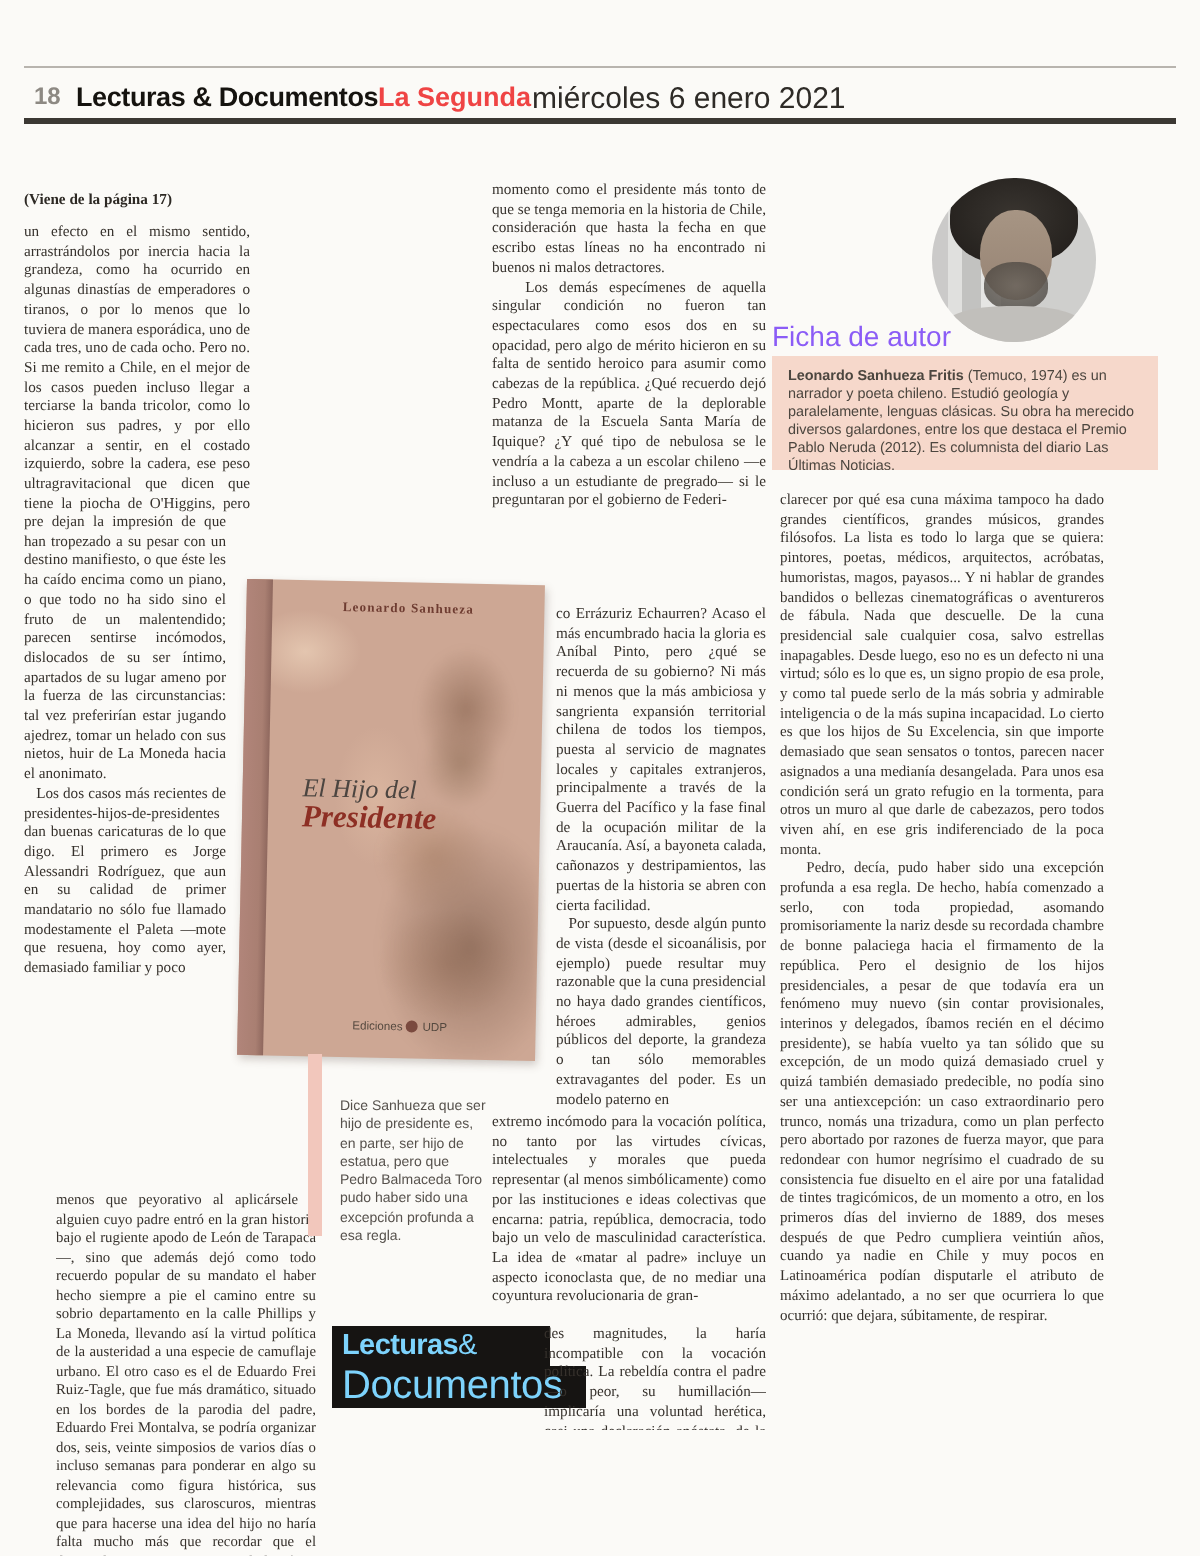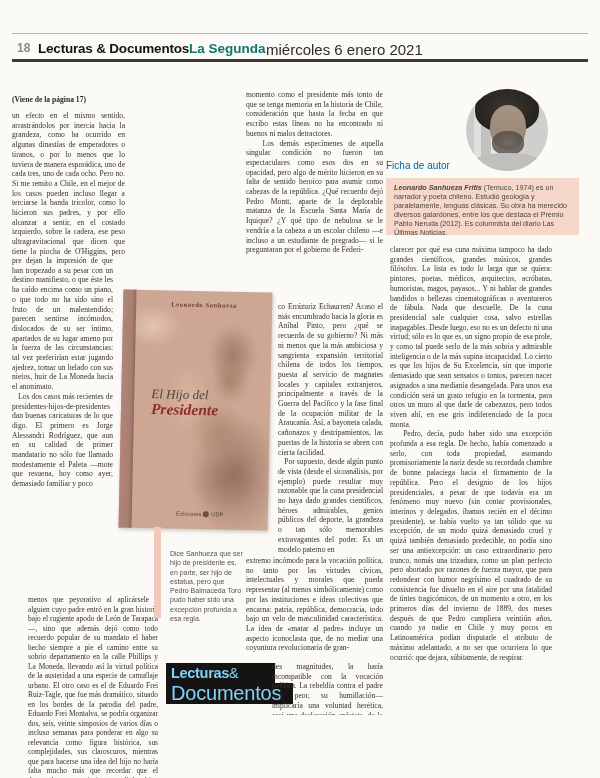--- a/index.html
+++ b/index.html
@@ -5,21 +5,21 @@
   html,body{margin:0;padding:0;}
   body{background:#e9e7e3;font-family:"Liberation Serif", serif;}
   #page{position:relative;width:600px;height:778px;background:#fbfaf7;margin:0 auto;overflow:hidden;}
 
   
   .rule-thin{position:absolute;left:12px;top:33px;width:576px;height:1px;background:#b8b4ae;}
   .rule-thick{position:absolute;left:12px;top:59px;width:576px;height:3px;background:#3b3833;}
   .hdr{position:absolute;top:41px;font-family:"Liberation Sans",sans-serif;white-space:nowrap;}
   .hdr-num{left:17px;font-size:12px;font-weight:bold;color:#8d8983;}
   .hdr-section{left:38px;font-size:13.5px;font-weight:bold;color:#15130f;letter-spacing:-0.2px;}
-  .hdr-brand{left:189px;font-size:13.5px;font-weight:bold;color:#0f766e;}
+  .hdr-brand{left:189px;font-size:13.5px;font-weight:bold;color:#ef4444;}
   .hdr-date{left:266px;font-size:15px;color:#2e2b27;}
 
   
   .copy{position:absolute;font-size:7.6px;line-height:9.7px;color:#36312c;text-align:justify;
         white-space:pre-line;overflow:hidden;hyphens:auto;}
   .note{position:absolute;left:12px;top:95px;font-size:7.6px;font-weight:bold;color:#2d2924;}
 
   .c1a{left:12px;top:111px;width:113px;height:145px;}
   .c1b{left:12px;top:256px;width:101px;height:291px;}
   .c1c{left:28px;top:547px;width:130px;height:210px;font-size:7.4px;line-height:9.5px;margin-top:48px;}
@@ -77,25 +77,25 @@
         background:radial-gradient(#3a3026,#241d15 75%);}
   .photo .pface{position:absolute;left:24px;top:16px;width:36px;height:45px;border-radius:48%;
         background:linear-gradient(#b9936f,#a8815f);}
   .photo .beard{position:absolute;left:26px;top:42px;width:32px;height:24px;border-radius:45%;
         background:radial-gradient(#6d6052,#4e4438 80%);opacity:.8;}
   .photo .shirt{position:absolute;left:6px;bottom:-4px;width:70px;height:22px;border-radius:45% 45% 0 0;
         background:#c7c2ba;}
 
   
   .ficha-title{position:absolute;left:386px;top:160px;font-family:"Liberation Sans",sans-serif;
-        font-size:10px;color:#0369a1;font-weight:normal;}
+        font-size:14px;color:#8b5cf6;font-weight:normal;}
   .ficha-box{position:absolute;left:386px;top:178px;width:193px;height:57px;background:#f6d8cb;
         padding:5px 8px;box-sizing:border-box;font-family:"Liberation Sans",sans-serif;
         font-size:7.2px;line-height:9px;color:#4c463f;text-align:left;overflow:hidden;}
-  .ficha-box .fname{font-weight:bold;font-style:italic;}
+  .ficha-box .fname{font-weight:bold;}
 </style>
 </head>
 <body>
 
 <div id="page">
 
   <div class="rule-thin"></div>
   <div class="hdr hdr-num">18</div>
   <div class="hdr hdr-section">Lecturas &amp; Documentos</div>
   <div class="hdr hdr-brand">La Segunda</div>

